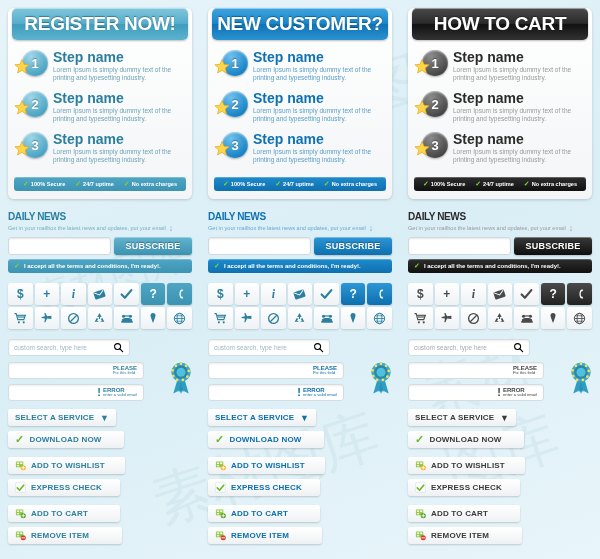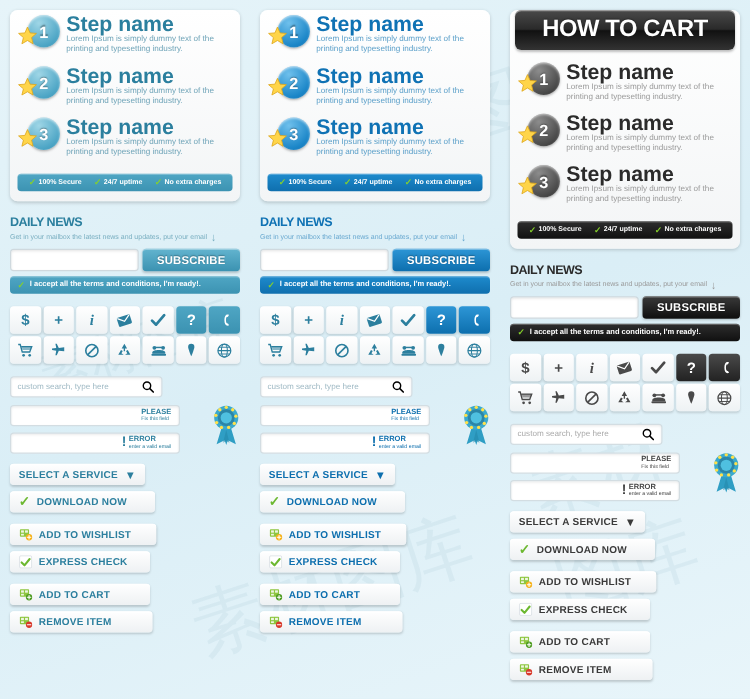--- a/index.html
+++ b/index.html
@@ -53,21 +53,21 @@
     display:flex; align-items:center; justify-content:center;
     color:#fff; font-weight:bold; font-size:13px; z-index:1;
     text-shadow:0 -1px 1px rgba(0,0,0,.35);
     box-shadow:inset 0 1px 2px rgba(255,255,255,.6), 0 1px 2px rgba(0,0,0,.3);
   }
   .theme-a .circle{background:radial-gradient(circle at 35% 25%, #9fd6e6, #4ea6c6 70%, #2f8cae);}
   .theme-b .circle{background:radial-gradient(circle at 35% 25%, #6fc0ec, #1b86c8 70%, #0d6aa8);}
   .theme-c .circle{background:radial-gradient(circle at 35% 25%, #8c8c8c, #4a4a4a 70%, #222);}
 
   .step-txt { flex:1; min-width:0; }
-  .step-title { font-size:17px; font-weight:bold; line-height:15px; margin-bottom:1px; }
+  .step-title { font-size:14px; font-weight:bold; line-height:15px; margin-bottom:1px; }
   .theme-a .step-title{color:#2b7f9e;}
   .theme-b .step-title{color:#0f72b4;}
   .theme-c .step-title{color:#2b2b2b;}
   .step-desc { font-size:6.5px; line-height:8px; }
   .theme-a .step-desc{color:#6fa4b8;}
   .theme-b .step-desc{color:#5a9fc9;}
   .theme-c .step-desc{color:#9a9a9a;}
 
   .trust {
     margin:2px 6px 2px 6px; height:14px; border-radius:3px;
@@ -195,20 +195,21 @@
     <div class="wm1">素材图库</div>
     <div class="wm2">素材图库</div>
     <div class="wm3">素材图库</div>
     <div class="wm4">素材图库</div>
   </div>
 
   <div class="cols" id="cols">
       <div class="col theme-a">
 
     <div class="panel">
+      <div class="panel-head">REGISTER NOW!</div>
 
       <div class="steps">
         <div class="step">
           <div class="badge-wrap">
             <svg class="star" viewBox="0 0 24 24">
                   <path d="M12 1l3.1 7.0 7.6.6-5.8 5 1.8 7.4L12 17.1 5.3 21l1.8-7.4-5.8-5 7.6-.6z" fill="#ffd54a" stroke="#e0a81c" stroke-width="1"></path>
                 </svg>
             <div class="circle">1</div>
           </div>
           <div class="step-txt">
@@ -468,20 +469,21 @@
           <path d="M15 17h6" stroke="#fff" stroke-width="1.9" stroke-linecap="round"></path>
         </svg>
         <span>REMOVE ITEM</span>
       </div>
     </div>
 
   </div>
       <div class="col theme-b">
 
     <div class="panel">
+      <div class="panel-head">NEW CUSTOMER?</div>
 
       <div class="steps">
         <div class="step">
           <div class="badge-wrap">
             <svg class="star" viewBox="0 0 24 24">
                   <path d="M12 1l3.1 7.0 7.6.6-5.8 5 1.8 7.4L12 17.1 5.3 21l1.8-7.4-5.8-5 7.6-.6z" fill="#ffd54a" stroke="#e0a81c" stroke-width="1"></path>
                 </svg>
             <div class="circle">1</div>
           </div>
           <div class="step-txt">

